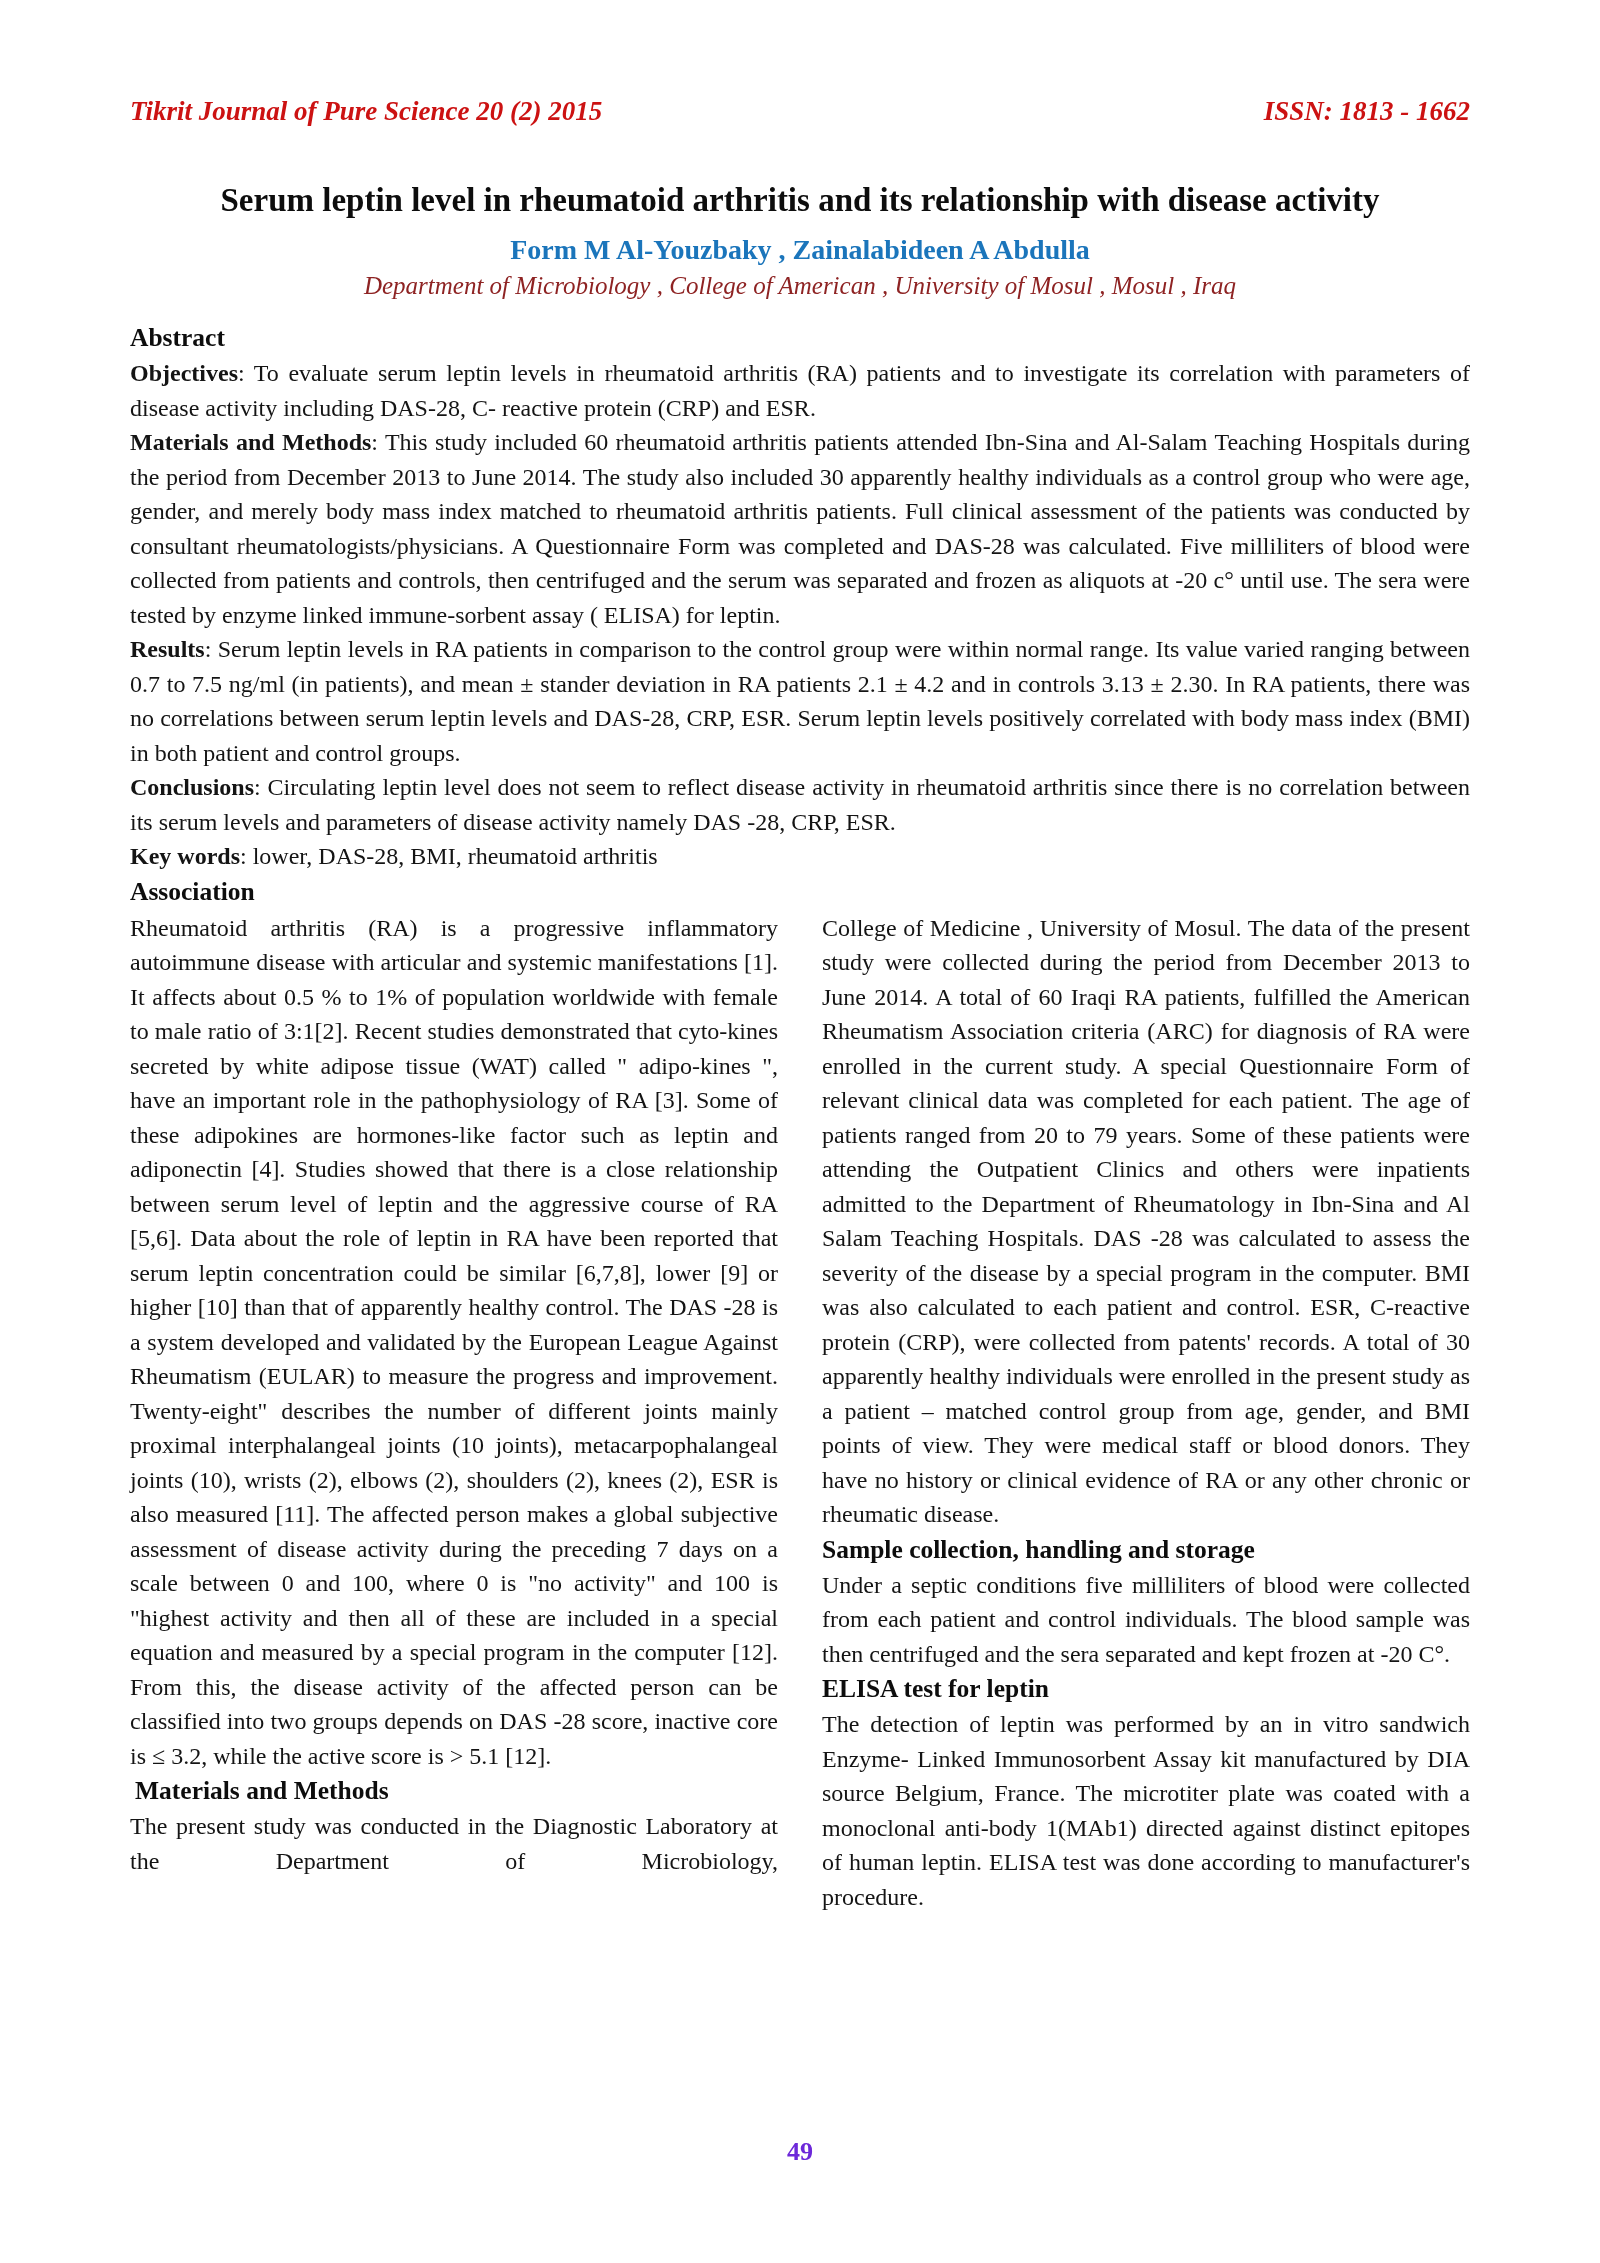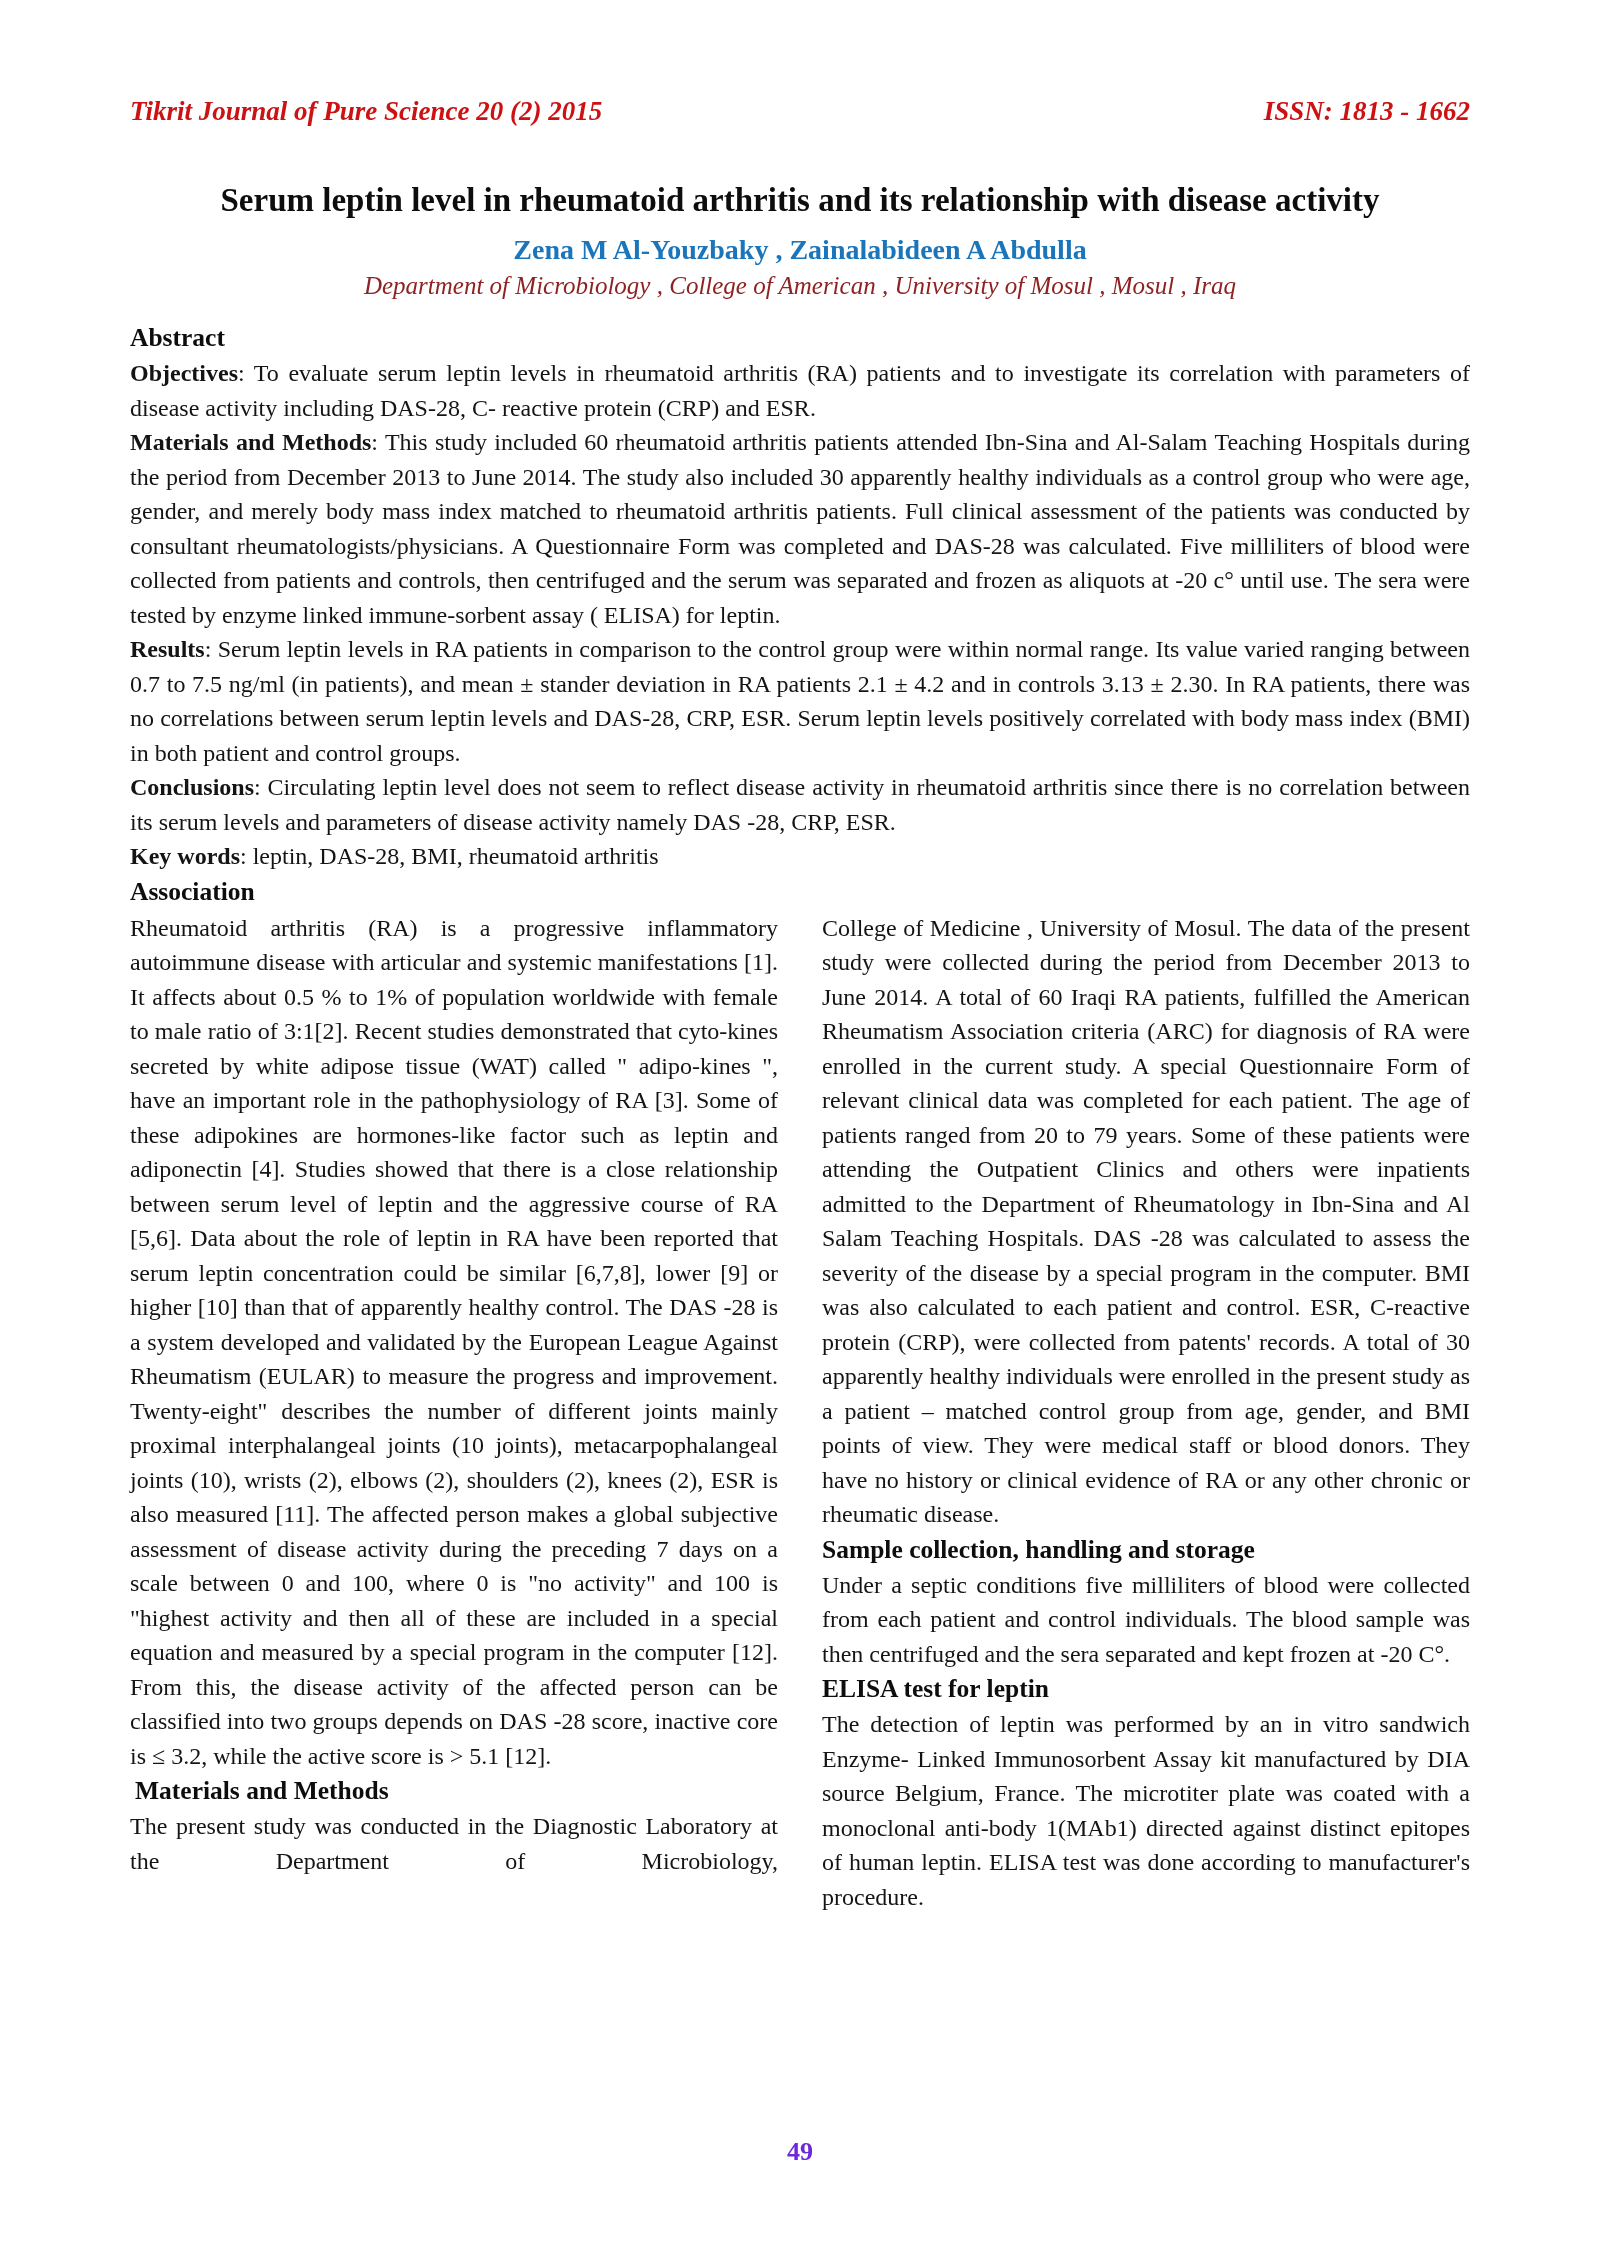--- a/index.html
+++ b/index.html
@@ -83,31 +83,31 @@
 
 <div class="page">
 
   <div class="doc-header">
     <span>Tikrit Journal of Pure Science 20 (2) 2015</span>
     <span>ISSN: 1813 - 1662</span>
   </div>
 
   <div class="title-block">
     <div class="paper-title">Serum leptin level in rheumatoid arthritis and its relationship with disease activity</div>
-    <div class="authors">Zena M Al-Youzbaky , Zainalabideen A Abdulla</div>
+    <div class="authors">Form M Al-Youzbaky , Zainalabideen A Abdulla</div>
     <div class="affiliation">Department of Microbiology , College of American , University of Mosul , Mosul , Iraq</div>
   </div>
 
   <div class="abstract-block">
     <div class="section-h">Abstract</div>
     <p class="para"><b>Objectives</b><span>: To evaluate serum leptin levels in rheumatoid arthritis (RA) patients and to investigate its correlation with parameters of disease activity including DAS-28, C- reactive protein (CRP) and ESR.</span></p>
     <p class="para"><b>Materials and Methods</b><span>: This study included 60 rheumatoid arthritis  patients attended Ibn-Sina and Al-Salam Teaching Hospitals during the period from December 2013 to June 2014. The study also included 30 apparently healthy individuals as a control group who were age, gender, and merely body mass index matched to rheumatoid arthritis patients. Full clinical assessment of the patients was conducted by consultant rheumatologists/physicians. A Questionnaire Form was completed and DAS-28 was calculated. Five milliliters of blood were collected from patients and controls, then centrifuged and  the serum was separated and frozen as aliquots at -20 c° until use. The sera were tested by enzyme linked immune-sorbent assay ( ELISA) for leptin.</span></p>
     <p class="para"><b>Results</b><span>: Serum leptin levels in RA patients in comparison to the control group were within normal range. Its value varied ranging between 0.7 to 7.5 ng/ml (in patients), and mean ± stander deviation in RA patients 2.1 ± 4.2  and in controls 3.13 ± 2.30. In RA patients, there was no correlations between serum leptin levels and DAS-28, CRP, ESR. Serum leptin levels positively correlated with body mass index (BMI) in both patient and control groups.</span></p>
     <p class="para"><b>Conclusions</b><span>: Circulating leptin level does not seem to reflect disease activity in rheumatoid arthritis since there is no correlation between  its serum levels and parameters of disease activity namely DAS -28, CRP, ESR.</span></p>
-    <p class="para"><b>Key words</b><span>: leptin, DAS-28, BMI, rheumatoid arthritis</span></p>
+    <p class="para"><b>Key words</b><span>: lower, DAS-28, BMI, rheumatoid arthritis</span></p>
   </div>
 
   <div class="section-h">Association</div>
 
   <div class="columns">
     <div class="col">
       <p class="para">Rheumatoid arthritis (RA) is a progressive inflammatory autoimmune disease with articular and systemic manifestations [1]. It affects about 0.5 % to 1% of population worldwide with female to male ratio of 3:1[2]. Recent studies demonstrated that cyto-kines secreted by white adipose tissue (WAT) called " adipo-kines ", have an important role in the pathophysiology of RA [3]. Some of these adipokines are hormones-like factor such as leptin and adiponectin [4]. Studies showed that there is a close relationship between serum level of leptin and the aggressive course of RA [5,6]. Data about the role of leptin in RA have been reported that serum leptin concentration could be similar [6,7,8], lower [9] or higher [10] than that of apparently healthy control. The DAS -28 is a system developed and validated by the European League Against Rheumatism (EULAR) to measure the progress and improvement. Twenty-eight" describes the number of different joints mainly proximal interphalangeal joints (10 joints), metacarpophalangeal joints (10), wrists (2), elbows (2), shoulders (2), knees (2), ESR is also measured [11]. The affected person makes a global subjective assessment  of disease activity during the preceding 7 days on a scale between 0 and 100, where 0 is "no activity" and 100 is "highest activity and then all of these are included in a special equation and measured by a special program in the computer [12]. From this, the disease activity of the affected person can be classified into two groups depends on DAS -28 score, inactive core is ≤ 3.2, while the active score is &gt; 5.1 [12].</p>
       <div class="section-h in-col-h">Materials and Methods</div>
       <p class="para cont">The present study was conducted in the Diagnostic Laboratory at the Department of Microbiology,</p>
     </div>

